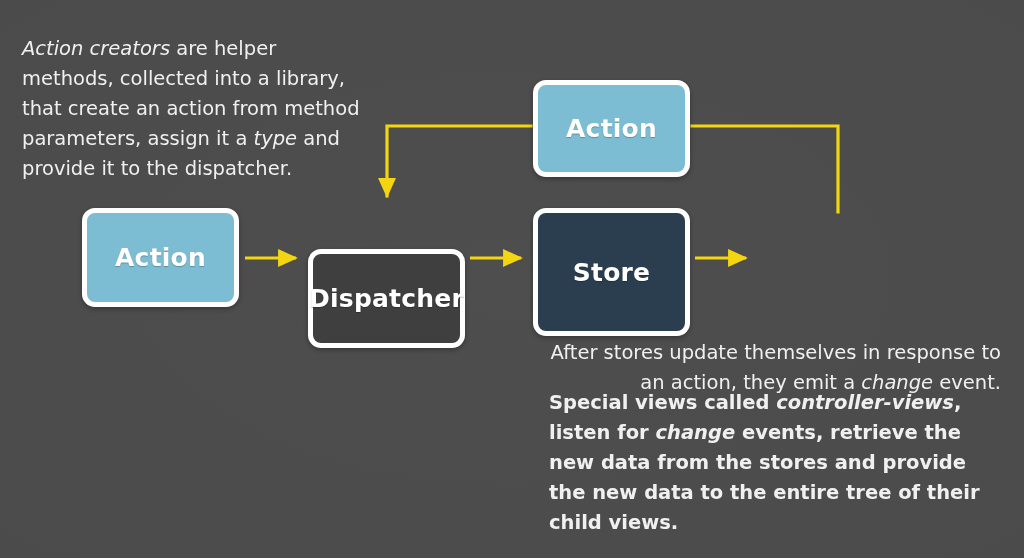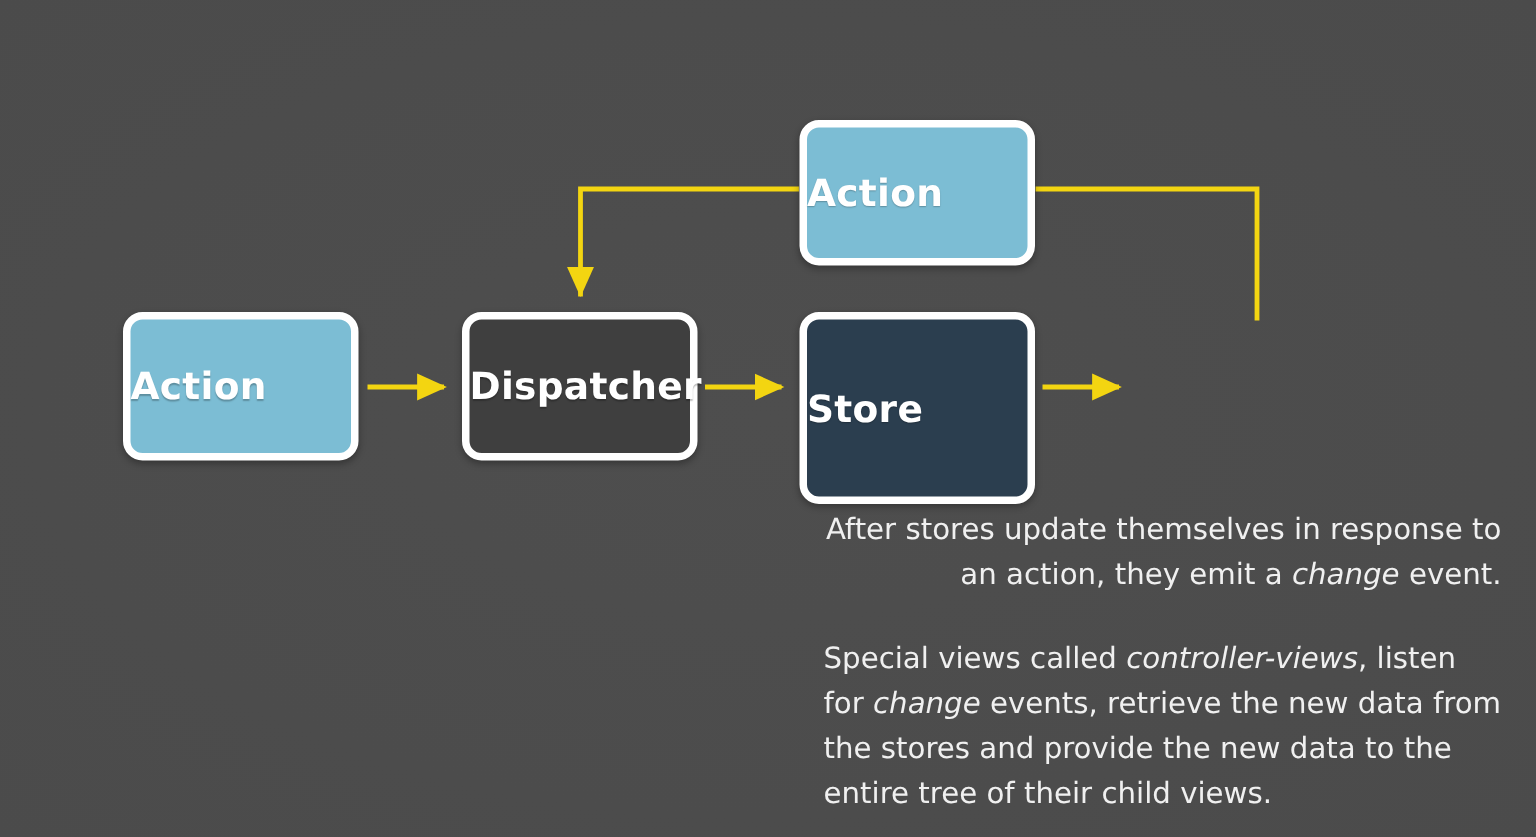--- a/index.html
+++ b/index.html
@@ -34,21 +34,21 @@
 
   
   .node {
     position: absolute;
     z-index: 2;
     box-sizing: border-box;
     border: 5px solid #ffffff;
     border-radius: 13px;
     display: flex;
     align-items: center;
-    justify-content: flex-start;
+    justify-content: center;
     box-shadow: 0 2px 5px rgba(0,0,0,0.30);
   }
   .node .node-label {
     color: #ffffff;
     font-size: 25px;
     font-weight: bold;
     letter-spacing: 0.2px;
     line-height: 1;
     white-space: nowrap;
     text-shadow: 0 1px 1px rgba(0,0,0,0.25);
@@ -66,21 +66,21 @@
     z-index: 3;
     color: #f0f0f0;
     font-size: 19.5px;
     line-height: 30px;
   }
   .prose em { font-style: italic; }
 
   #text-action-creators { left: 22px;  top: 34px;  width: 350px; }
   #text-dispatcher-note { left: 248px; top: 338px; width: 272px; }
   #text-store-note      { left: 549px; top: 338px; width: 452px; text-align: right; }
-  #text-view-note       { left: 549px; top: 424px; width: 452px; }
+  #text-view-note       { left: 549px; top: 388px; width: 452px; font-weight: bold; }
 
   .prose p { margin: 0; }
 </style>
 </head>
 <body>
 
 <div id="canvas">
 
   <svg id="connectors" viewBox="0 0 1024 558" width="1024" height="558" xmlns="http://www.w3.org/2000/svg">
     <defs>
@@ -111,29 +111,32 @@
   </svg>
 
   <div class="node" id="node-action-top" style="background:#7cbdd4;">
     <span class="node-label">Action</span>
   </div>
 
   <div class="node" id="node-action-left" style="background:#7cbdd4;">
     <span class="node-label">Action</span>
   </div>
 
-  <div class="node" id="node-dispatcher" style="background:#3f3f3f;">
+  <div class="node" id="node-dispatcher" style="background:#3f3f3f;margin-top:41px;">
     <span class="node-label">Dispatcher</span>
   </div>
 
   <div class="node" id="node-store" style="background:#2b3e4f;">
     <span class="node-label">Store</span>
   </div>
 
 
+  <div class="prose" id="text-action-creators">
+    <p><em>Action creators</em><span> are helper methods, collected into a library, that create an action from method parameters, assign it a </span><em>type</em><span> and provide it to the dispatcher.</span></p>
+  </div>
 
 
   <div class="prose" id="text-store-note">
     <p><span>After stores update themselves in response to an action, they emit a </span><em>change</em><span> event.</span></p>
   </div>
 
   <div class="prose" id="text-view-note">
     <p><span>Special views called </span><em>controller-views</em><span>, listen for </span><em>change</em><span> events, retrieve the new data from the stores and provide the new data to the entire tree of their child views.</span></p>
   </div>
 

